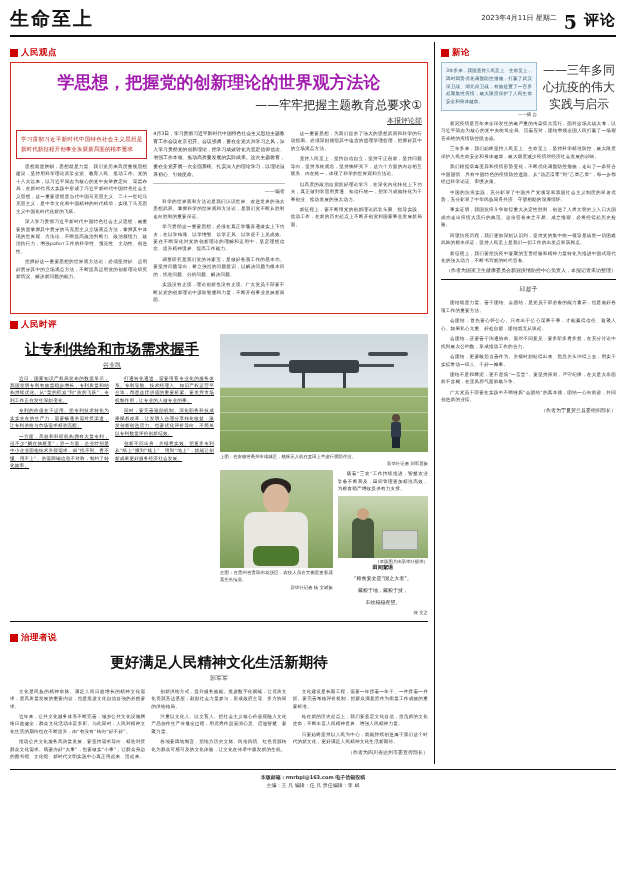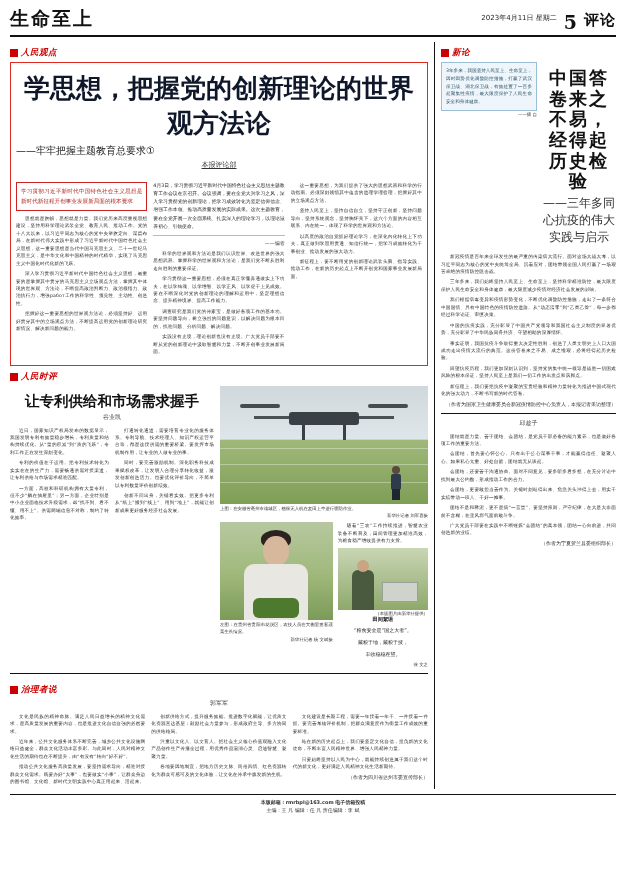--- a/index.html
+++ b/index.html
@@ -13,29 +13,29 @@
   .mast-date{font-size:7px;color:#222;margin-bottom:2px;}
   .mast-pageno{font-family:"DejaVu Serif",serif;font-size:19px;font-weight:bold;line-height:1;}
   .mast-sec{font-family:"DejaVu Serif",serif;font-size:15px;font-weight:bold;line-height:1;letter-spacing:1px;}
 
   
   .body{display:flex;gap:6px;margin-top:5px;}
   .left{width:418px;}
   .right{width:178px;border-left:1px solid #111;padding-left:6px;}
 
   
-  .seclabel{display:inline-flex;align-items:center;gap:3px;background:#fff;margin:0 0 3px 0;font-style:italic;}
+  .seclabel{display:inline-flex;align-items:center;gap:3px;background:#fff;margin:0 0 3px 0;}
   .seclabel .mark{width:8px;height:8px;background:#c00;display:inline-block;}
   .seclabel .txt{font-size:8.5px;font-weight:bold;color:#c00;letter-spacing:.5px;}
 
   
   .redbox{border:1.4px solid #e02b20;padding:4px 5px 6px 5px;}
-  .headline{font-family:"DejaVu Serif","Liberation Serif",serif;font-weight:bold;font-size:26px;text-align:center;letter-spacing:0px;margin:4px 0 3px 0;color:#0f172a;}
-  .subhead{font-size:10px;text-align:left;color:#222;margin-bottom:2px;}
-  .byline{font-size:7px;text-align:center;color:#333;margin-bottom:12px;text-decoration:underline;}
+  .headline{font-family:"DejaVu Serif","Liberation Serif",serif;font-weight:bold;font-size:17px;text-align:center;letter-spacing:0px;margin:4px 0 3px 0;color:#a21caf;}
+  .subhead{font-size:12px;text-align:right;color:#222;margin-bottom:2px;}
+  .byline{font-size:7px;text-align:right;color:#333;margin-bottom:4px;text-decoration:underline;}
 
   .cols3{display:flex;gap:6px;}
   .col{flex:1;}
   .txt-cn{font-size:4.6px;line-height:1.62;text-align:justify;color:#2a2a2a;letter-spacing:.2px;}
   .txt-cn p{margin:0 0 3px 0;text-indent:9px;}
 
   .pull{border:1px solid #c22;padding:4px;font-size:5.6px;line-height:1.7;color:#b0251c;text-align:justify;margin-bottom:4px;}
   .lead{font-size:4.8px;line-height:1.7;text-align:justify;color:#222;border-bottom:1px solid #bbb;padding-bottom:4px;margin-bottom:4px;}
   .sig{font-size:5px;text-align:right;color:#444;margin:2px 0 4px 0;}
 
@@ -147,21 +147,21 @@
         </div>
       </div>
 
       
       <div style="margin-top:1px;" class="seclabel">
         <span class="mark"></span>
         <span class="txt">人民时评</span>
       </div>
 
       <div style="display:flex;gap:6px;">
-        <div style="width:204px;">
+        <div style="width:204px;text-decoration:underline;">
           <div class="h2">让专利供给和市场需求握手</div>
           <div class="author">谷业凯</div>
           <div class="cols3">
             <div class="col">
               <div class="txt-cn">
                 <p>近日，国家知识产权局发布的数据显示，我国发明专利有效量稳步增长，专利质量和结构持续优化。从“量的积累”到“质的飞跃”，专利工作正在发生深刻变化。</p>
                 <p>专利的价值在于运用。把专利技术转化为实实在在的生产力，需要畅通供需对接渠道，让专利供给与市场需求精准匹配。</p>
                 <p>一方面，高校和科研机构拥有大量专利，但不少“躺在抽屉里”；另一方面，企业特别是中小企业面临技术升级需求，却“找不到、看不懂、用不上”。供需两端信息不对称，制约了转化效率。</p>
               </div>
             </div>
@@ -230,20 +230,21 @@
       </div>
 
       <div class="rule"></div>
 
       
       <div class="seclabel">
         <span class="mark"></span>
         <span class="txt">治理者说</span>
       </div>
 
+      <div class="h2">更好满足人民精神文化生活新期待</div>
       <div class="author">郭军军</div>
       <div class="cols3">
         <div class="col">
           <div class="txt-cn">
             <p>文化是民族的精神命脉。满足人民日益增长的精神文化需求，是高质量发展的重要内容，也是推进文化自信自强的必然要求。</p>
             <p>近年来，公共文化服务体系不断完善，城乡公共文化设施网络日益健全，群众文化活动丰富多彩。与此同时，人民对精神文化生活的期待也在不断提升，由“有没有”转向“好不好”。</p>
             <p>推动公共文化服务高质量发展，要坚持需求导向，精准对接群众文化需求。既要办好“大事”，也要做实“小事”，让群众身边的图书馆、文化馆、新时代文明实践中心真正用起来、活起来。</p>
           </div>
         </div>
         <div class="col">
@@ -269,21 +270,20 @@
         <span class="mark"></span>
         <span class="txt">新论</span>
       </div>
 
       <div style="display:flex;gap:5px;">
         <div style="width:96px;">
           <div class="qcard">3年多来，我国坚持人民至上、生命至上，因时因势优化调整防控措施，打赢了武汉保卫战、湖北保卫战，有效处置了一百多起聚集性疫情，最大限度保护了人民生命安全和身体健康。</div>
           <div class="credit">——摘 自</div>
         </div>
         <div style="flex:1;">
-          <div class="vtitle">中国答卷来之不易，经得起历史检验</div>
           <div class="vsub">——三年多同心抗疫的伟大实践与启示</div>
         </div>
       </div>
 
       <div class="txt-cn" style="margin-top:3px;">
         <p>新冠疫情是百年来全球发生的最严重的传染病大流行。面对这场大战大考，以习近平同志为核心的党中央统筹全局、沉着应对，团结带领全国人民打赢了一场艰苦卓绝的疫情防控阻击战。</p>
         <p>三年多来，我们始终坚持人民至上、生命至上，坚持科学精准防控，最大限度保护人民生命安全和身体健康，最大限度减少疫情对经济社会发展的影响。</p>
         <p>我们根据病毒变异和疫情形势变化，不断优化调整防控措施，走出了一条符合中国国情、具有中国特色的疫情防控道路。从“动态清零”到“乙类乙管”，每一步都经过科学论证、审慎决策。</p>
         <p>中国的抗疫实践，充分彰显了中国共产党领导和我国社会主义制度的显著优势，充分彰显了中华民族同舟共济、守望相助的深厚情怀。</p>
         <p>事实证明，我国抗疫斗争取得重大决定性胜利，创造了人类文明史上人口大国成功走出疫情大流行的典范。这份答卷来之不易、成之惟艰，必将经得起历史检验。</p>

